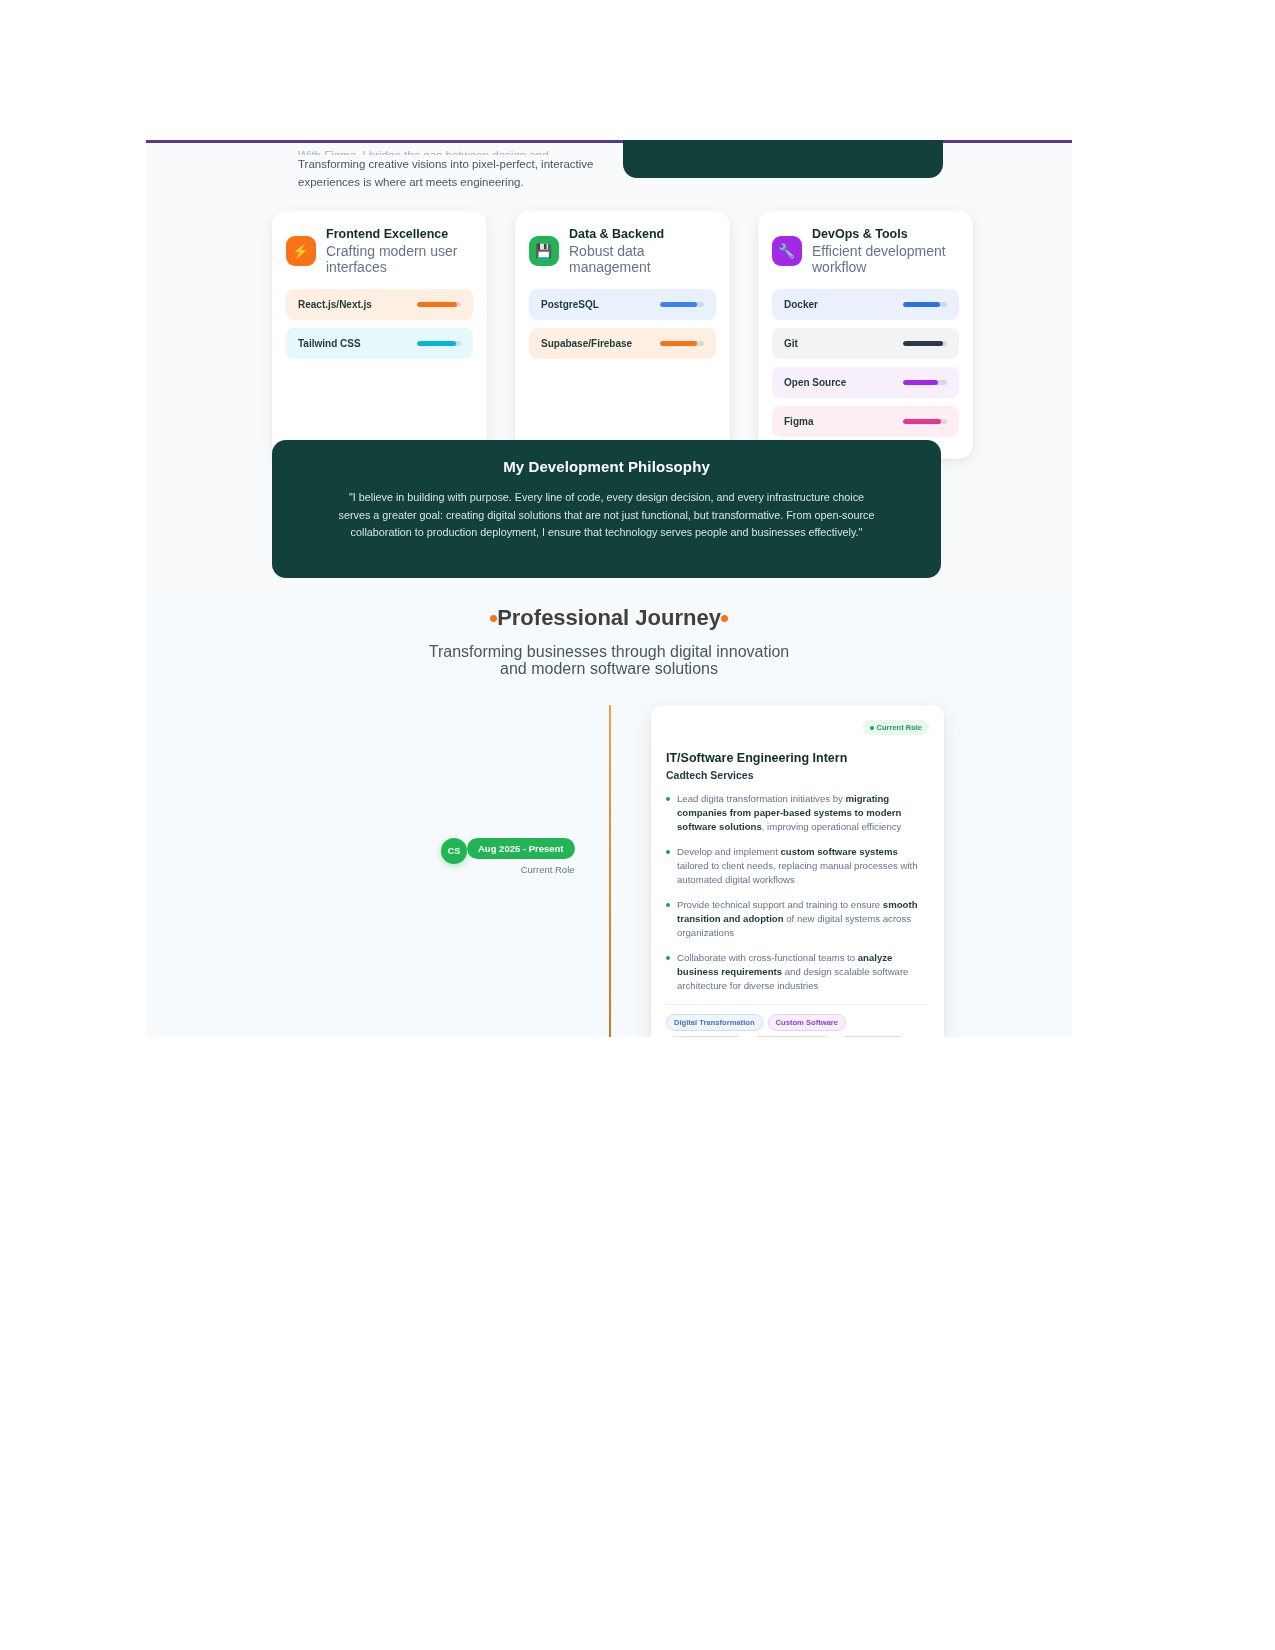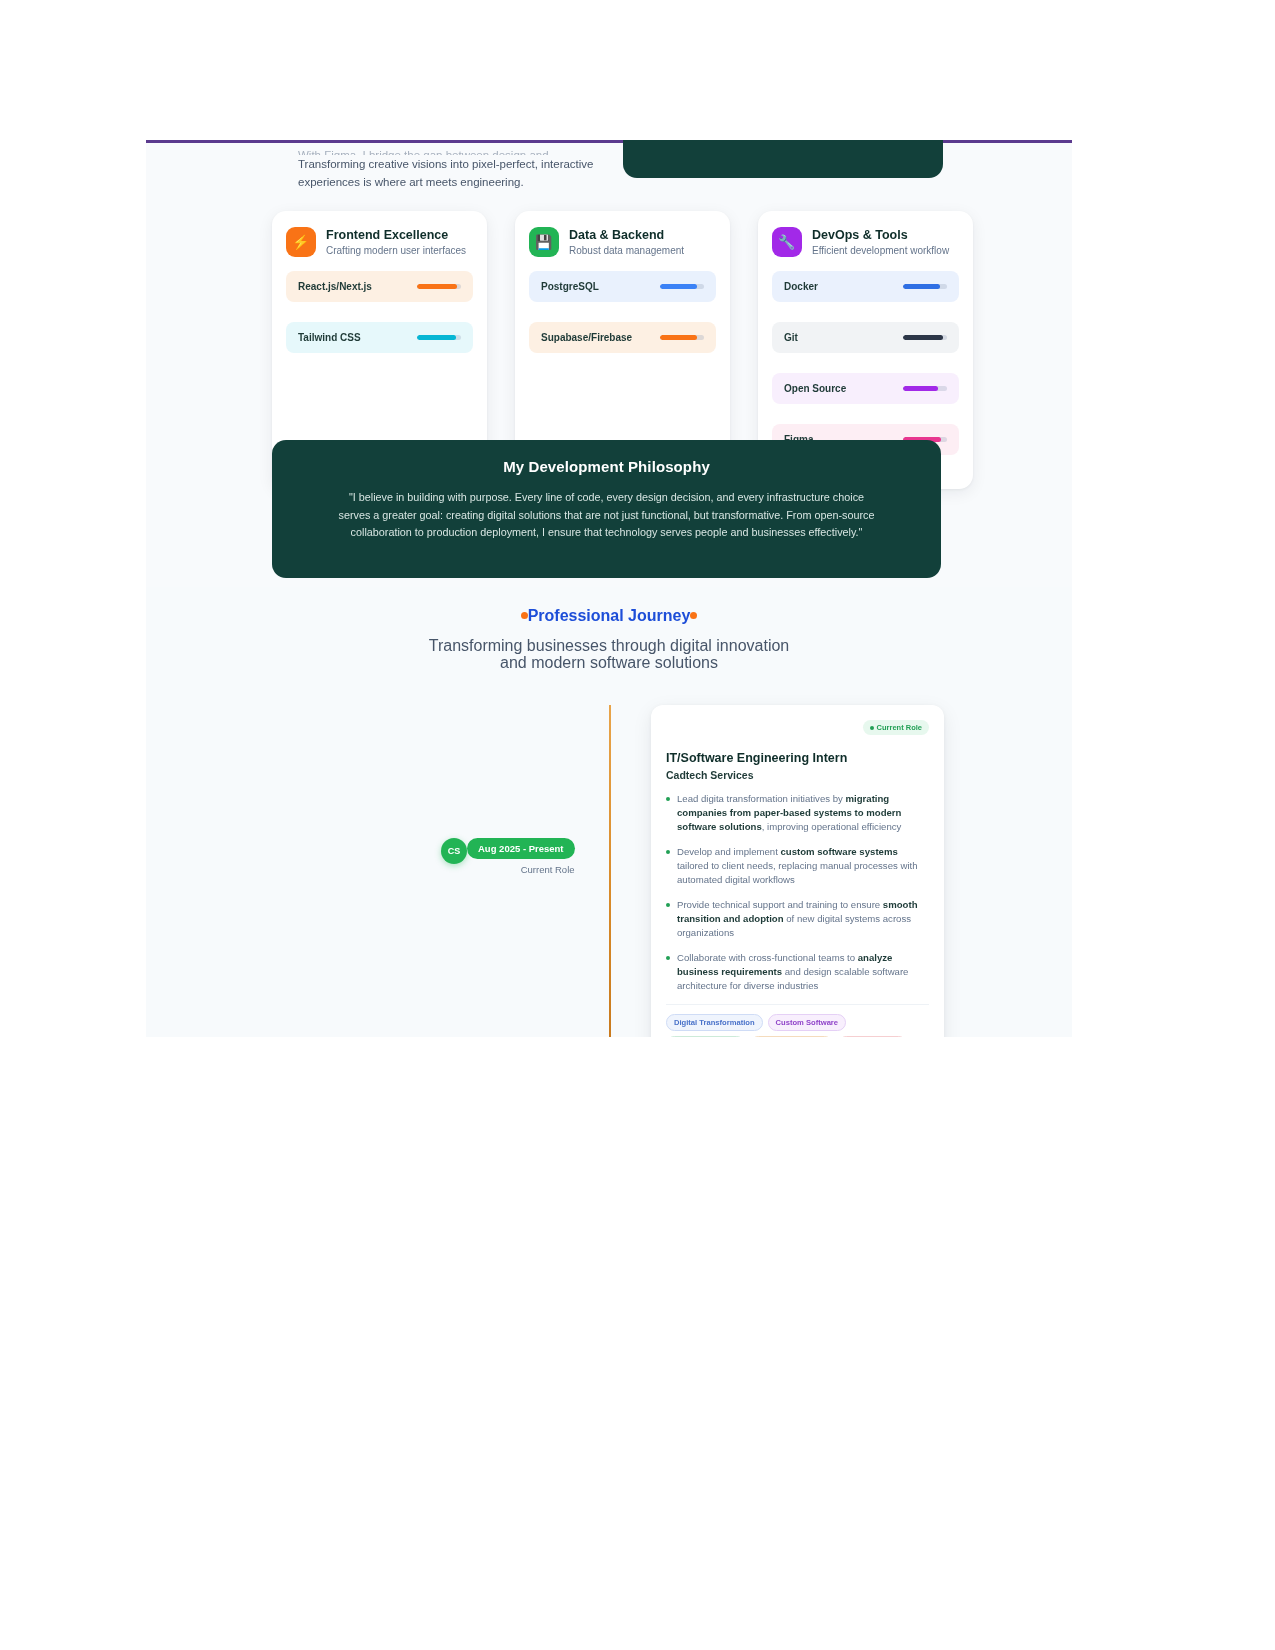--- a/index.html
+++ b/index.html
@@ -65,26 +65,26 @@
   }
   .skill-card.tall { min-height: 207px; }
   .card-head { display: flex; align-items: center; gap: 10px; margin-bottom: 14px; }
   .card-icon {
     width: 30px; height: 30px;
     border-radius: 9px;
     display: flex; align-items: center; justify-content: center;
     color: #fff; font-size: 14px; flex: 0 0 auto;
   }
   .card-title { font-size: 12.5px; font-weight: bold; color: #0f2e2a; line-height: 1.15; }
-  .card-sub { font-size: 10px; color: #64748b; margin-top: 2px; }
+  .card-sub { font-size: 14px; color: #64748b; margin-top: 2px; }
 
   .skill-row {
     height: 31px;
     border-radius: 8px;
-    margin-bottom: 20px;
+    margin-bottom: 8px;
     padding: 0 12px;
     display: flex; align-items: center; justify-content: space-between;
   }
   .skill-name { font-size: 10px; font-weight: bold; color: #1f3a37; }
   .skill-bar-track {
     width: 44px; height: 5px;
     border-radius: 3px;
     background: rgba(148,163,184,.30);
     position: relative; overflow: hidden;
   }
@@ -111,21 +111,21 @@
   
   .journey-section {
     position: absolute;
     left: 146px; top: 587px;
     width: 926px; height: 450px;
     background: #f7fafc;
     overflow: hidden;
   }
   .journey-head { text-align: center; padding-top: 18px; }
   .journey-title {
-    font-size: 16px; font-weight: bold; color: #1d4ed8;
+    font-size: 22px; font-weight: bold; color: #404040;
     display: inline-flex; align-items: center; 
   }
   .dot-accent {
     width: 7px; height: 7px; border-radius: 50%;
     background: #f97316; display: inline-block;
   }
   .journey-sub {
     margin: 12px auto 0 auto;
     width: 370px;
     font-size: 16px; line-height: 17px;

